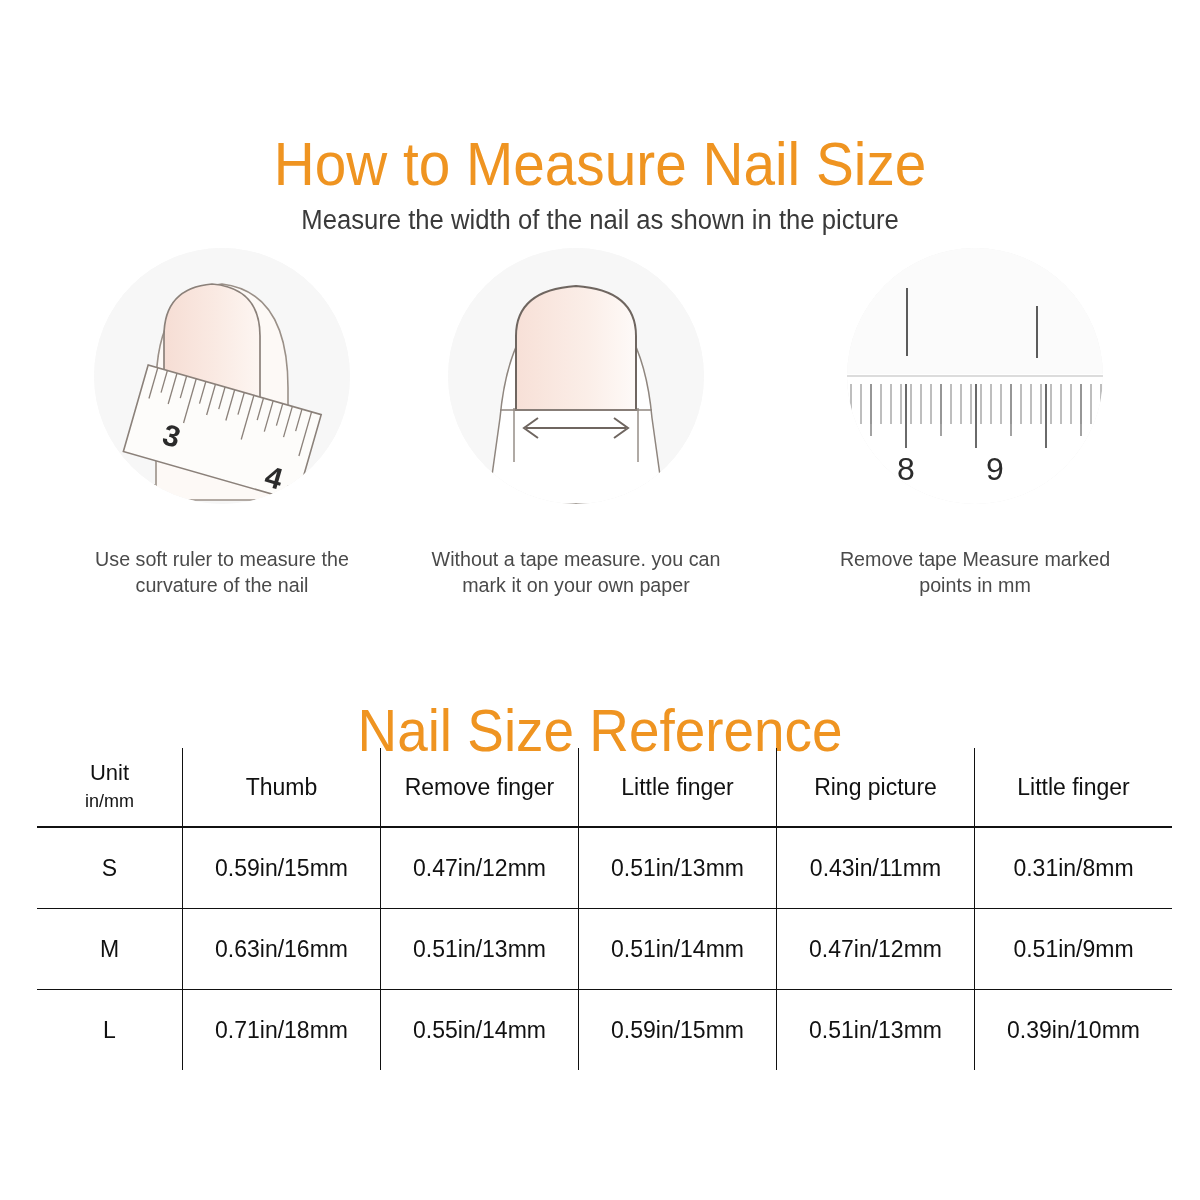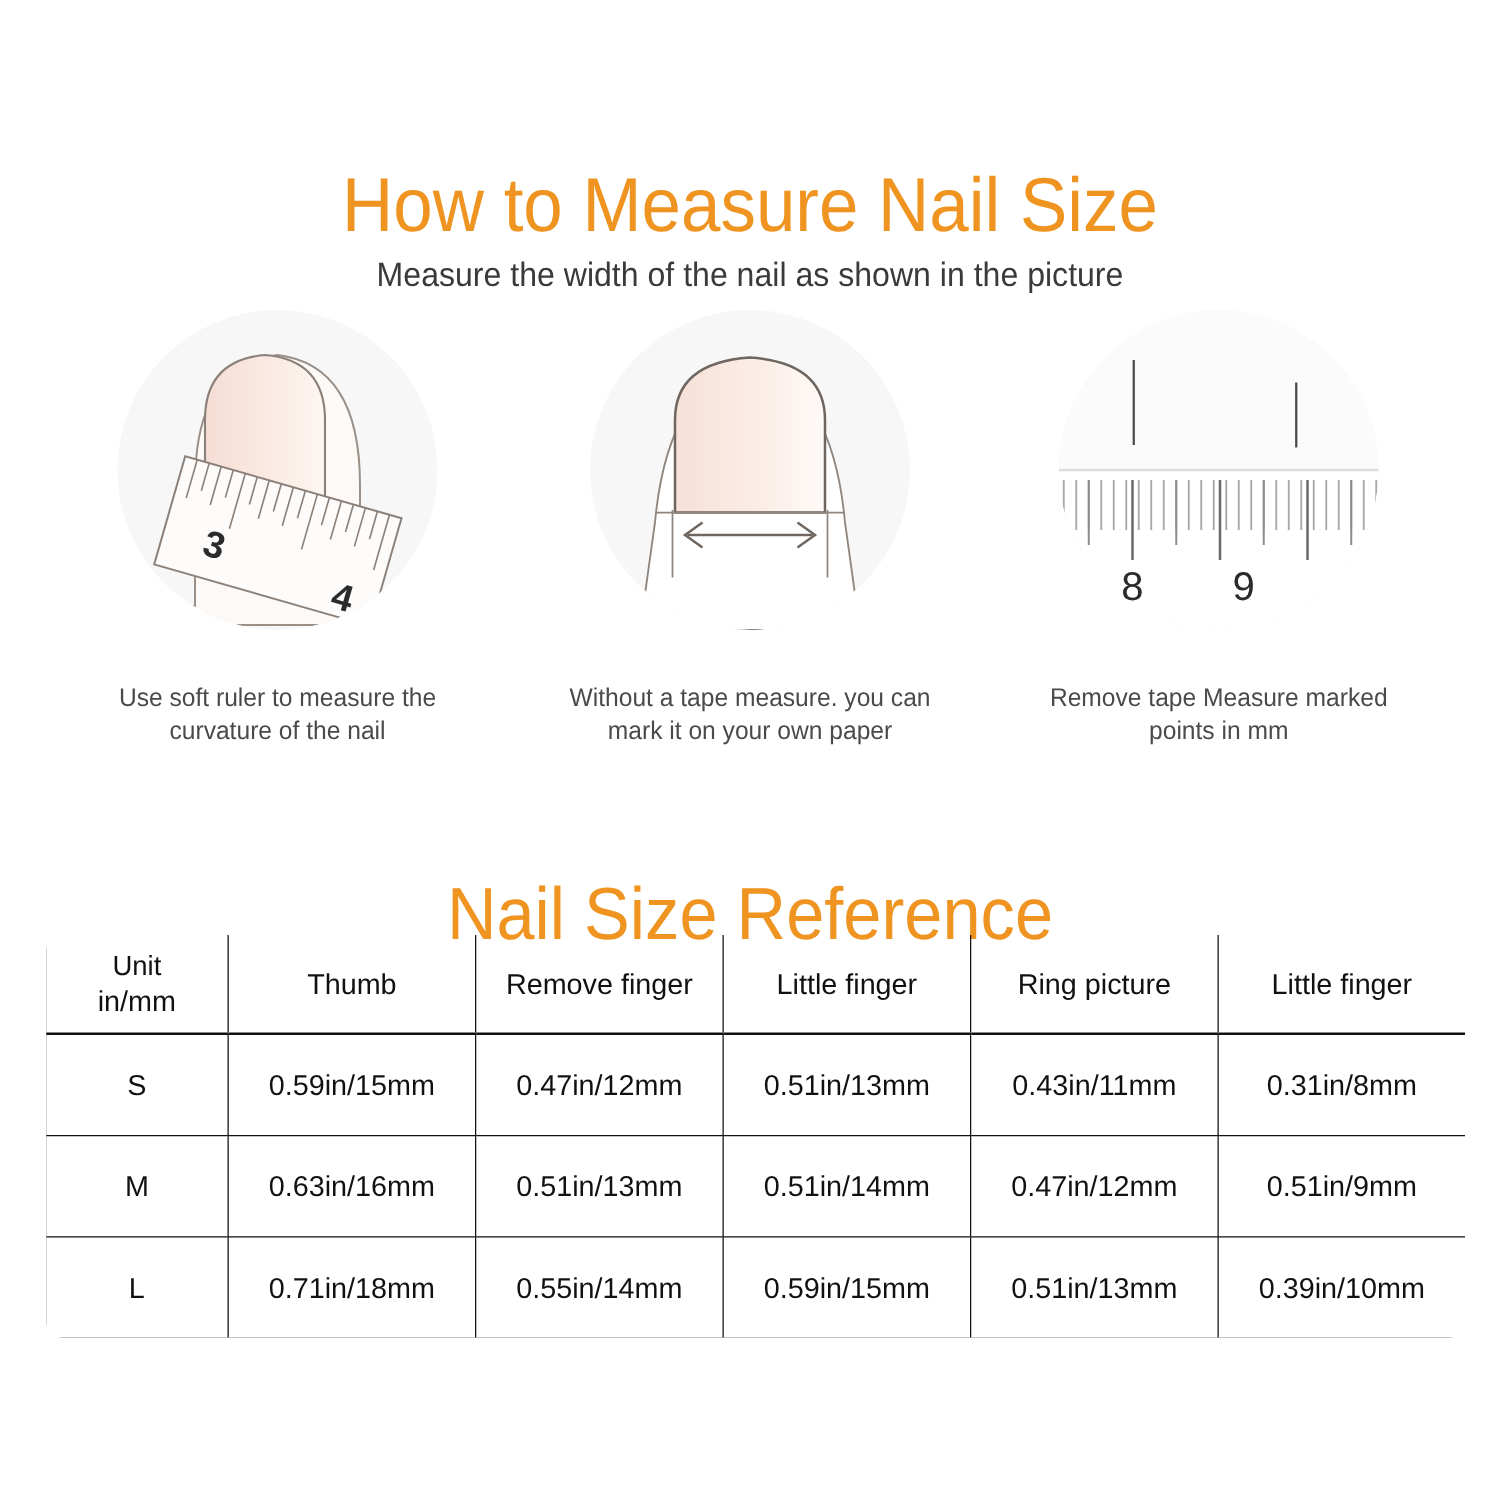--- a/index.html
+++ b/index.html
@@ -61,21 +61,21 @@
     width: 1200px;
     height: 360px;
   }
   .step {
     position: absolute;
     top: 0;
     width: 340px;
     height: 360px;
   }
   .step-1 { left: 52px; }
-  .step-2 { left: 430px; }
+  .step-2 { left: 406px; }
   .step-3 { left: 805px; }
 
   .circle {
     position: absolute;
     top: 0;
     left: 50%;
     margin-left: -128px;
     width: 256px;
     height: 256px;
     border-radius: 50%;
@@ -119,21 +119,21 @@
     line-height: 28px;
     font-family: "Liberation Sans", sans-serif;
   }
   #size-table tr:first-child td {
     border-bottom-width: 2.5px;
     height: 78px;
   }
   #size-table td.col-unit { width: 145px; }
   #size-table td.col-f { width: 197px; }
   .unit-l1 { display: block; font-size: 22px; }
-  .unit-l2 { display: block; font-size: 23px; }
+  .unit-l2 { display: block; font-size: 18px; }
 </style>
 </head>
 <body>
 
 <div>
 
   <h1 class="h-main" id="title-main">How to Measure Nail Size</h1>
   <p id="subtitle">Measure the width of the nail as shown in the picture</p>
 
   <div id="steps">

